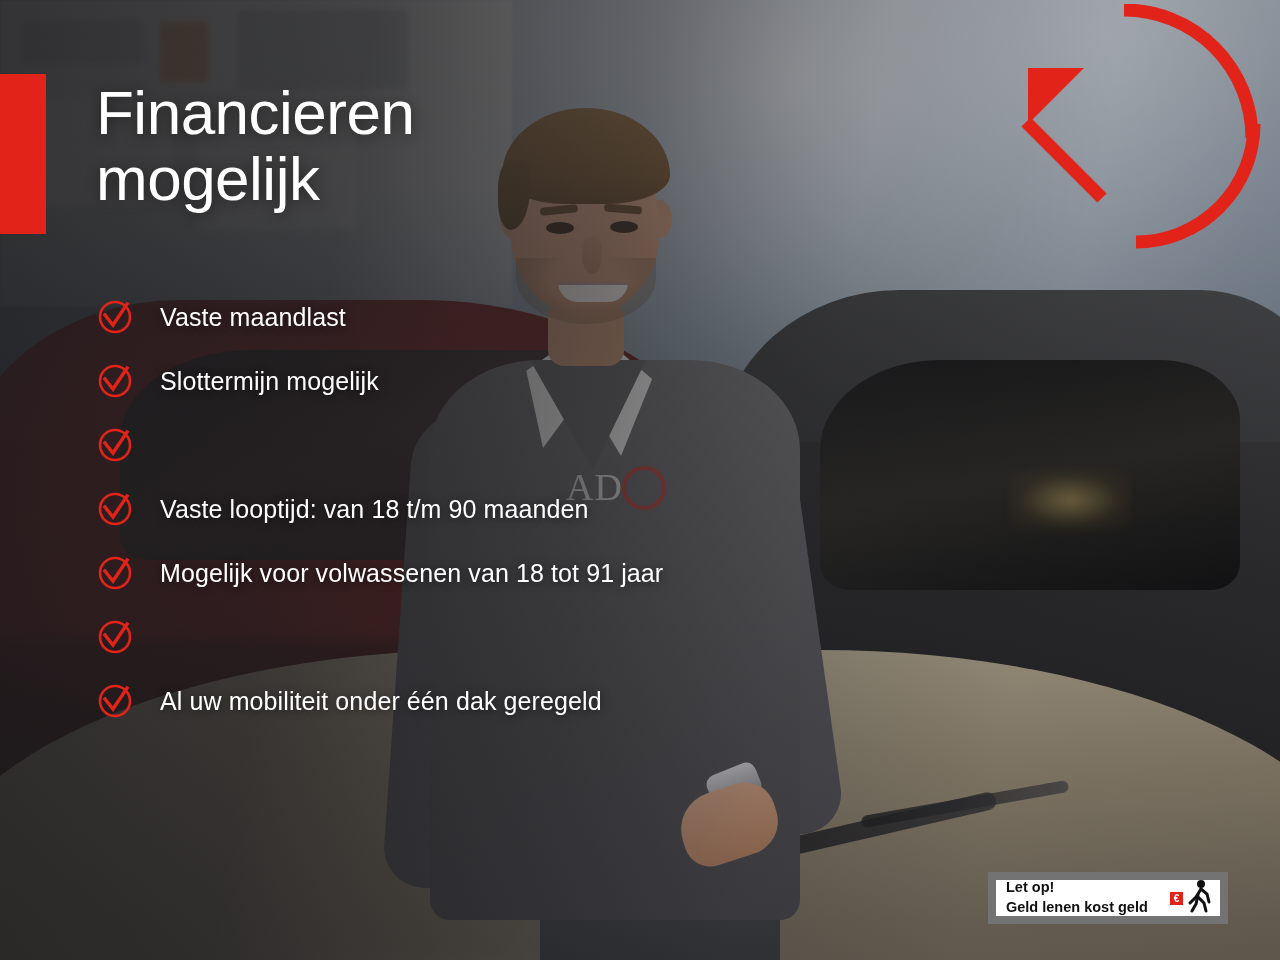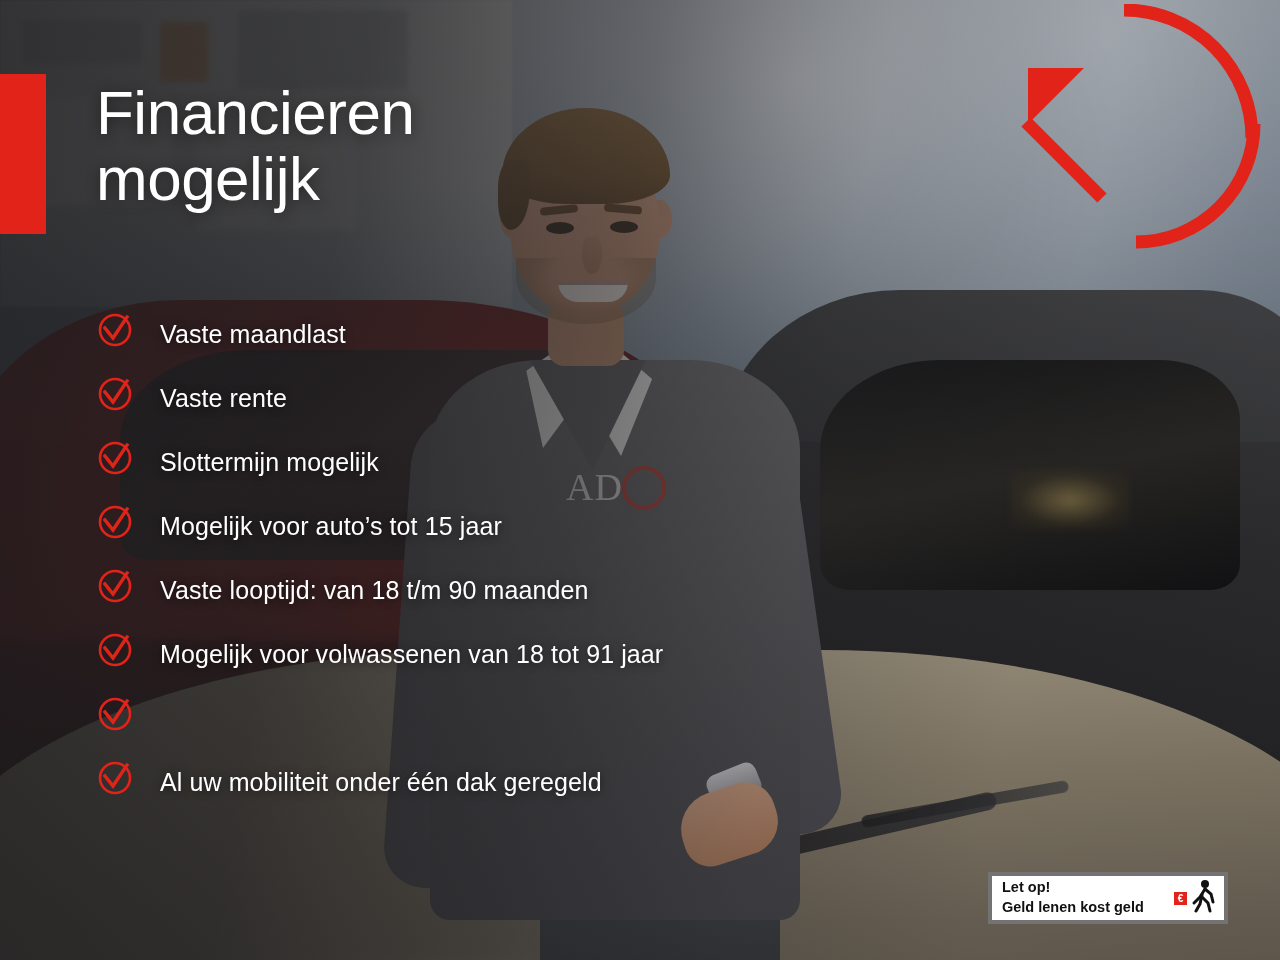--- a/index.html
+++ b/index.html
@@ -253,21 +253,21 @@
     line-height: 1.06;
     font-weight: 400;
     letter-spacing: -0.5px;
     text-shadow: 0 2px 14px rgba(0,0,0,0.45);
     white-space: pre-line;
   }
 
   .bullets { margin-top: 74px; }
   .bullet {
     display: flex;
-    align-items: flex-end;
+    align-items: center;
     gap: 26px;
     height: 64px;
   }
   .check-wrap {
     flex: 0 0 auto;
     width: 38px; height: 38px;
     position: relative;
   }
   .bullet-text {
     color: #ffffff;
@@ -277,21 +277,21 @@
     text-shadow: 0 1px 8px rgba(0,0,0,0.55);
     white-space: nowrap;
   }
 
   
   .warning {
     position: absolute;
     right: 52px; bottom: 36px;
     width: 240px; height: 52px;
     background: #ffffff;
-    border: 4px solid #737373;
+    border: 8px solid #737373;
     display: flex;
     align-items: center;
     padding: 5px 8px 5px 10px;
   }
   .warning-text {
     flex: 1 1 auto;
     color: #111111;
     font-size: 14.5px;
     font-weight: bold;
     line-height: 1.35;
@@ -385,48 +385,38 @@
       <div class="bullet">
         <span class="check-wrap">
           <svg width="38" height="38" viewBox="0 0 38 38" aria-hidden="true">
             <circle cx="19" cy="19" r="15" fill="none" stroke="#e2231a" stroke-width="2.6"></circle>
             <path d="M9 17 L17 27 L31 6" fill="none" stroke="#e2231a" stroke-width="3.4" stroke-linecap="square"></path>
           </svg>
         </span>
         <span class="bullet-text">Vaste maandlast</span>
       </div>
 
-      <div class="bullet">
-        <span class="check-wrap">
-          <svg width="38" height="38" viewBox="0 0 38 38" aria-hidden="true">
-            <circle cx="19" cy="19" r="15" fill="none" stroke="#e2231a" stroke-width="2.6"></circle>
-            <path d="M9 17 L17 27 L31 6" fill="none" stroke="#e2231a" stroke-width="3.4" stroke-linecap="square"></path>
-          </svg>
-        </span>
-        <span class="bullet-text">Vaste rente</span>
-      </div>
 
       <div class="bullet">
         <span class="check-wrap">
           <svg width="38" height="38" viewBox="0 0 38 38" aria-hidden="true">
             <circle cx="19" cy="19" r="15" fill="none" stroke="#e2231a" stroke-width="2.6"></circle>
             <path d="M9 17 L17 27 L31 6" fill="none" stroke="#e2231a" stroke-width="3.4" stroke-linecap="square"></path>
           </svg>
         </span>
         <span class="bullet-text">Slottermijn mogelijk</span>
       </div>
 
       <div class="bullet">
         <span class="check-wrap">
           <svg width="38" height="38" viewBox="0 0 38 38" aria-hidden="true">
             <circle cx="19" cy="19" r="15" fill="none" stroke="#e2231a" stroke-width="2.6"></circle>
             <path d="M9 17 L17 27 L31 6" fill="none" stroke="#e2231a" stroke-width="3.4" stroke-linecap="square"></path>
           </svg>
         </span>
-        <span class="bullet-text">Mogelijk voor auto’s tot 15 jaar</span>
       </div>
 
       <div class="bullet">
         <span class="check-wrap">
           <svg width="38" height="38" viewBox="0 0 38 38" aria-hidden="true">
             <circle cx="19" cy="19" r="15" fill="none" stroke="#e2231a" stroke-width="2.6"></circle>
             <path d="M9 17 L17 27 L31 6" fill="none" stroke="#e2231a" stroke-width="3.4" stroke-linecap="square"></path>
           </svg>
         </span>
         <span class="bullet-text">Vaste looptijd: van 18 t/m 90 maanden</span>

